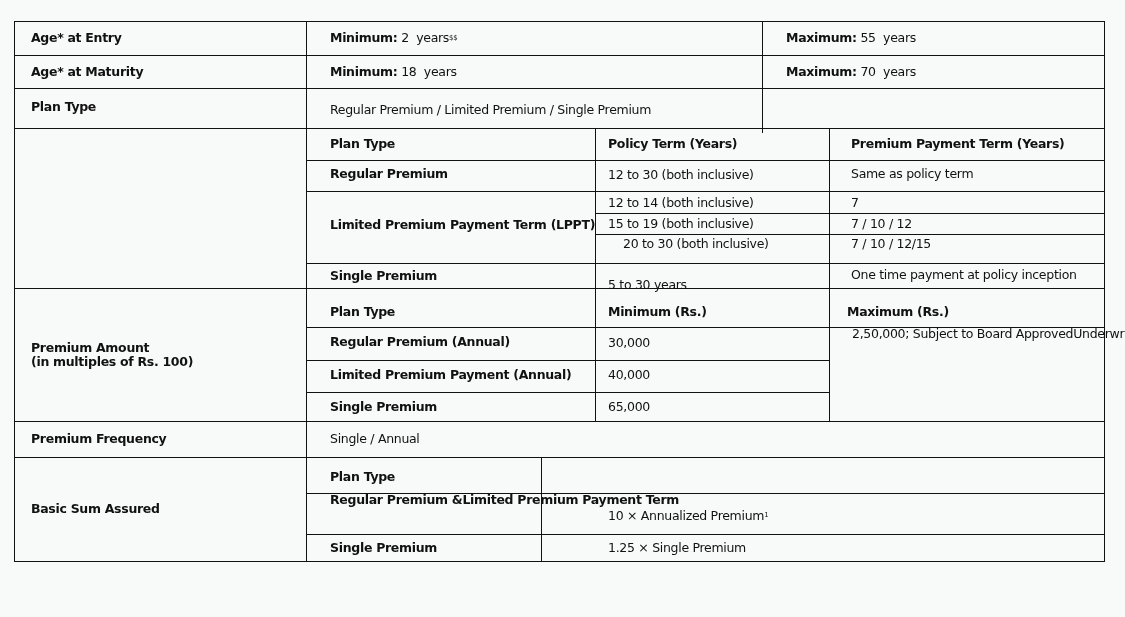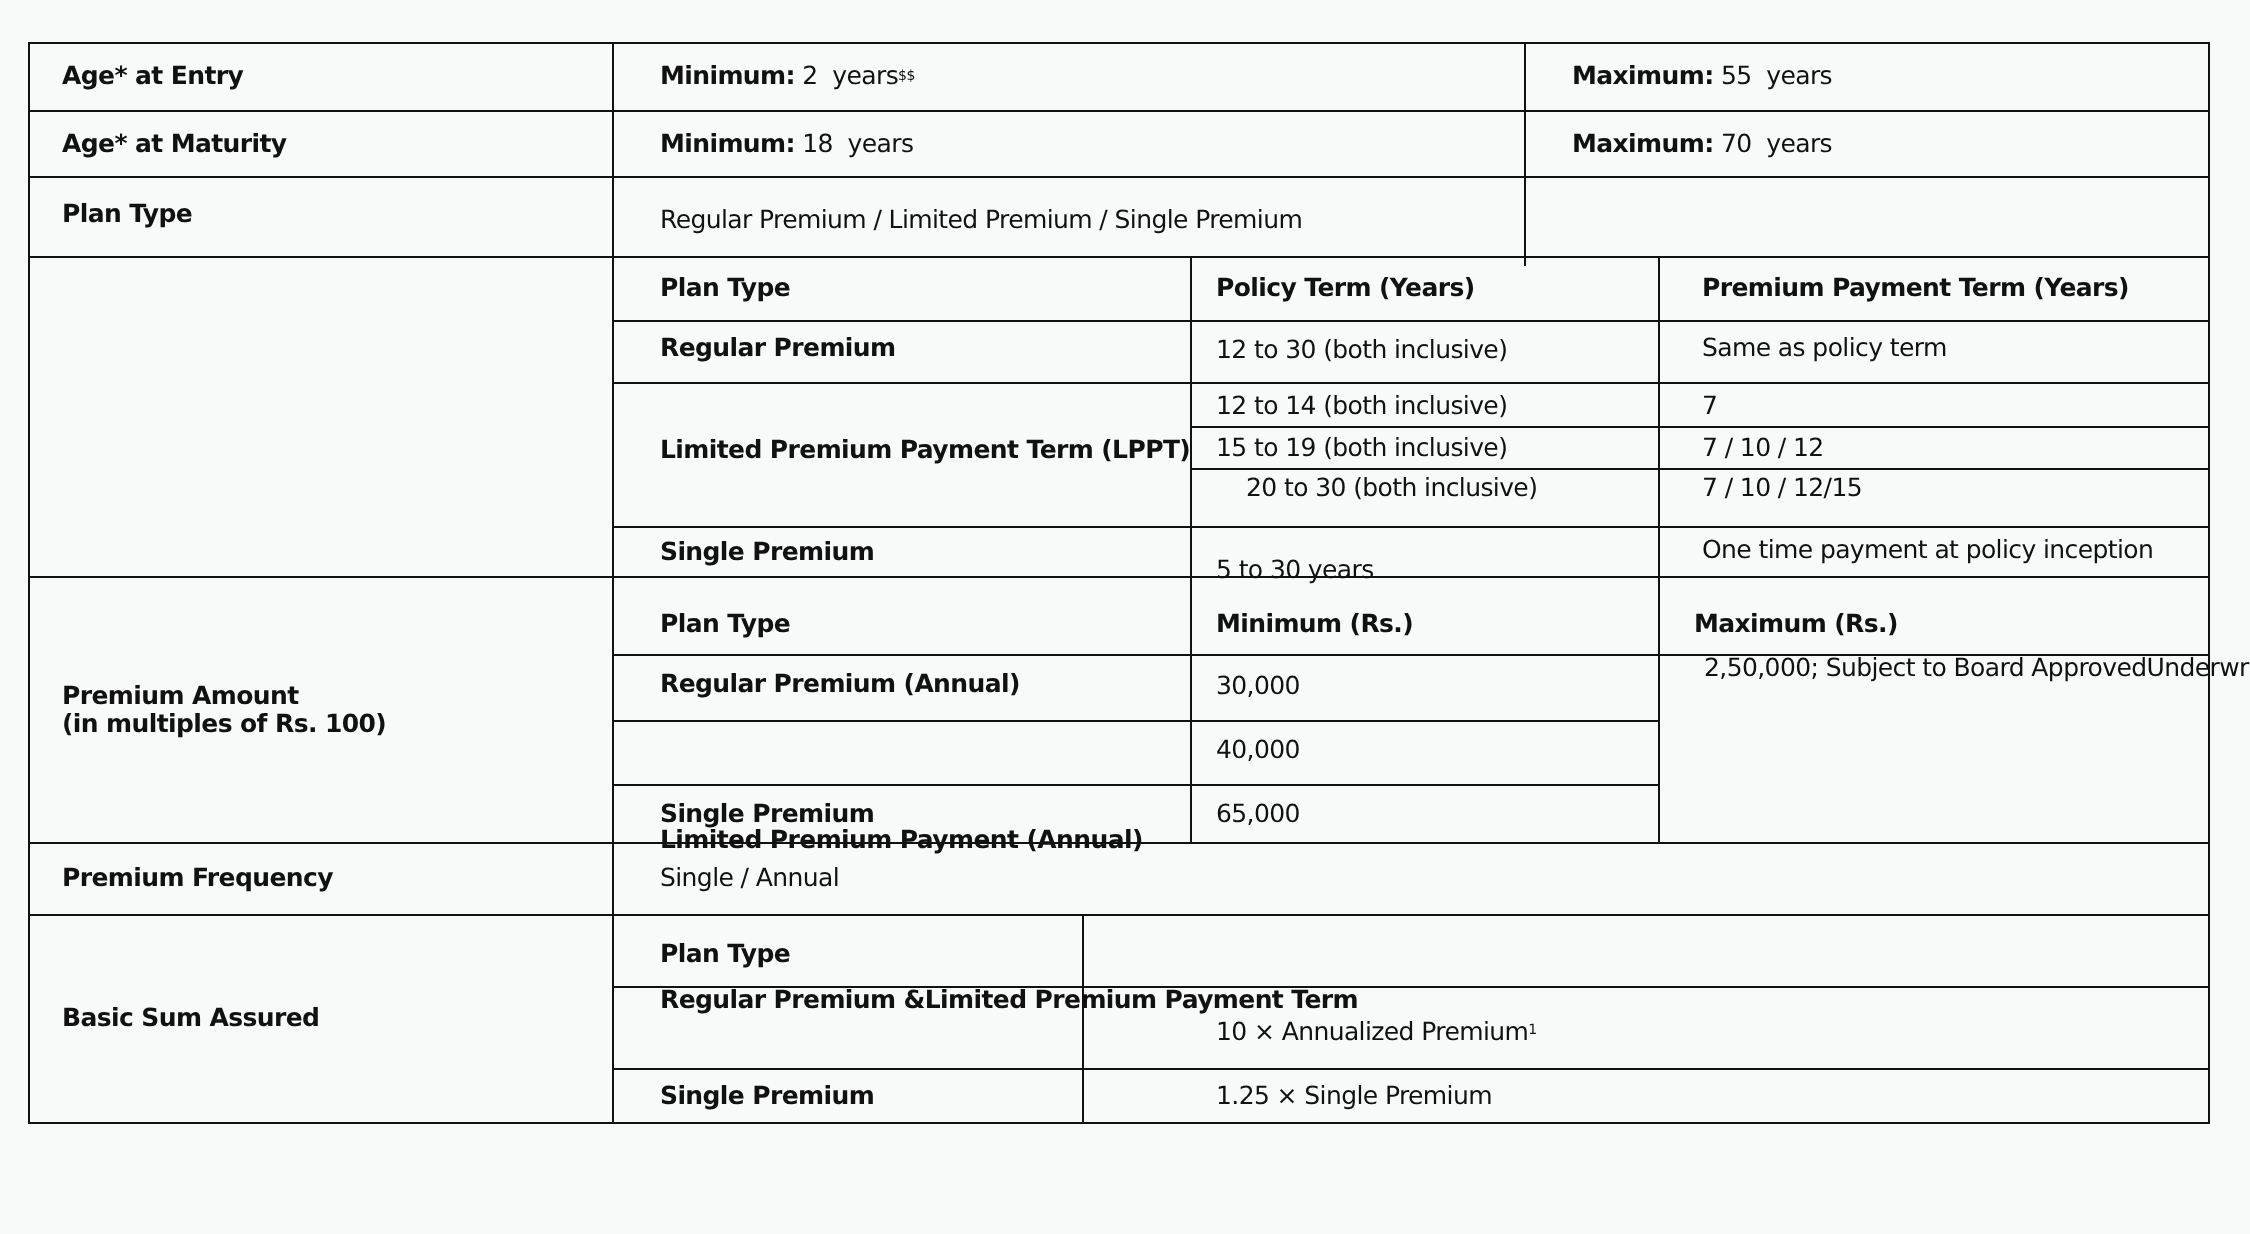--- a/index.html
+++ b/index.html
@@ -100,21 +100,21 @@
   <div class="cell b lbl" style="top:288px;height:133px;flex-direction:column;align-items:flex-start;justify-content:center;">
     <span>Premium Amount</span>
     <span>(in multiples of Rs. 100)</span>
   </div>
   <div class="cell b" style="left:330px;top:292px;height:39px;">Plan Type</div>
   <div class="cell b" style="left:608px;top:292px;height:39px;">Minimum (Rs.)</div>
   <div class="cell b" style="left:847px;top:292px;height:39px;">Maximum (Rs.)</div>
 
   <div class="cell b" style="left:330px;top:327px;height:29px;">Regular Premium (Annual)</div>
   <div class="cell" style="left:608px;top:327px;height:31px;">30,000</div>
-  <div class="cell b" style="left:330px;top:360px;height:30px;margin-top:45px;">Limited Premium Payment (Annual)</div>
+  <div class="cell b" style="left:330px;top:360px;height:30px;">Limited Premium Payment (Annual)</div>
   <div class="cell" style="left:608px;top:360px;height:30px;text-align:right;">40,000</div>
   <div class="cell b" style="left:330px;top:392px;height:30px;">Single Premium</div>
   <div class="cell" style="left:608px;top:392px;height:30px;">65,000</div>
 
   <div class="cell" style="left:852px;top:327px;height:90px;align-items:flex-start;justify-content:center;">
     <span>2,50,000; Subject to Board Approved</span>
     <span>Underwriting Policy</span>
   </div>
 
   <div class="cell b lbl" style="top:421px;height:36px;">Premium Frequency</div>

